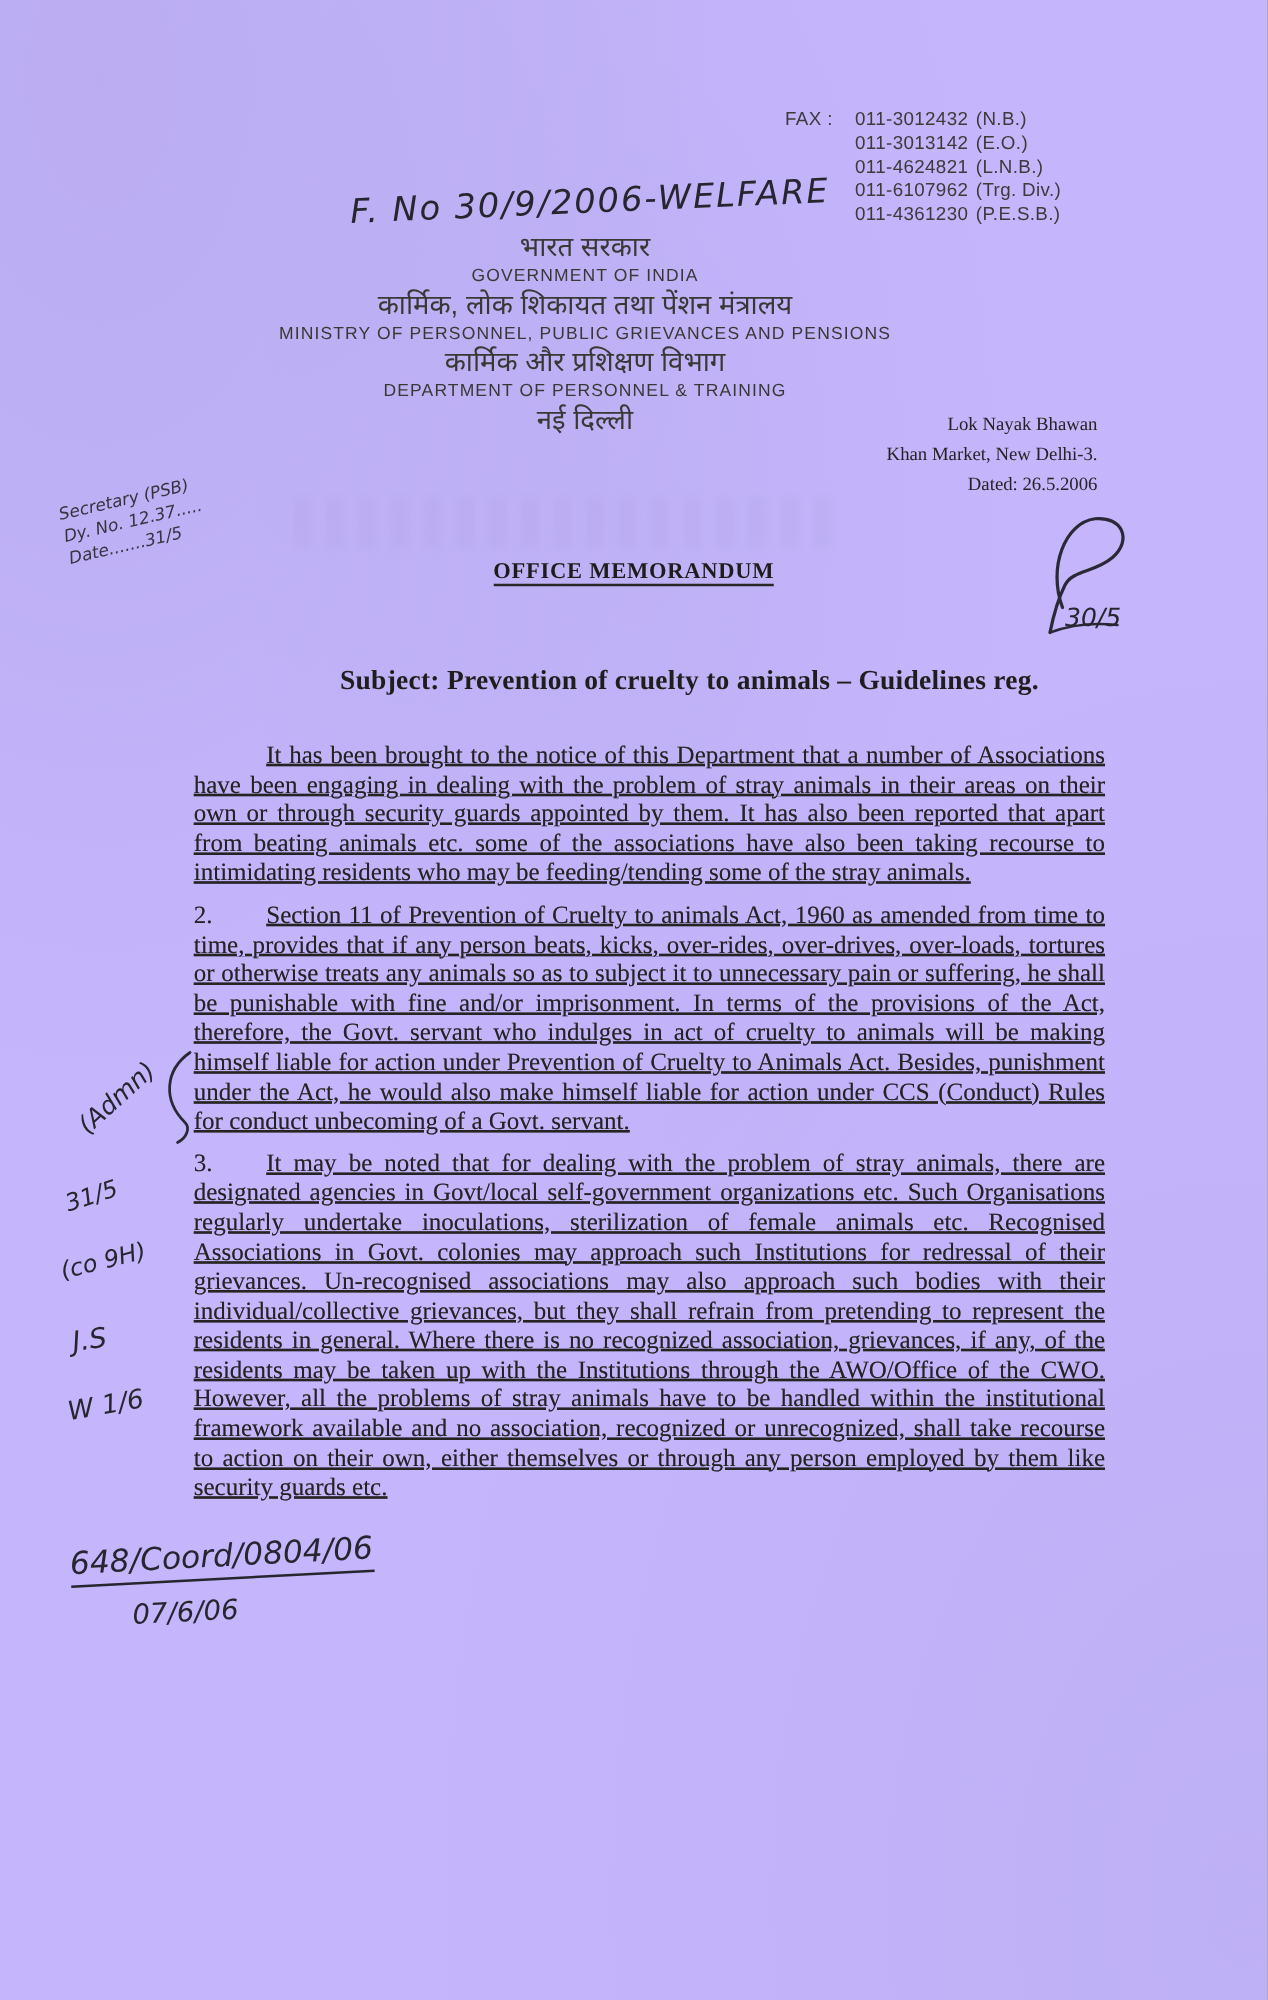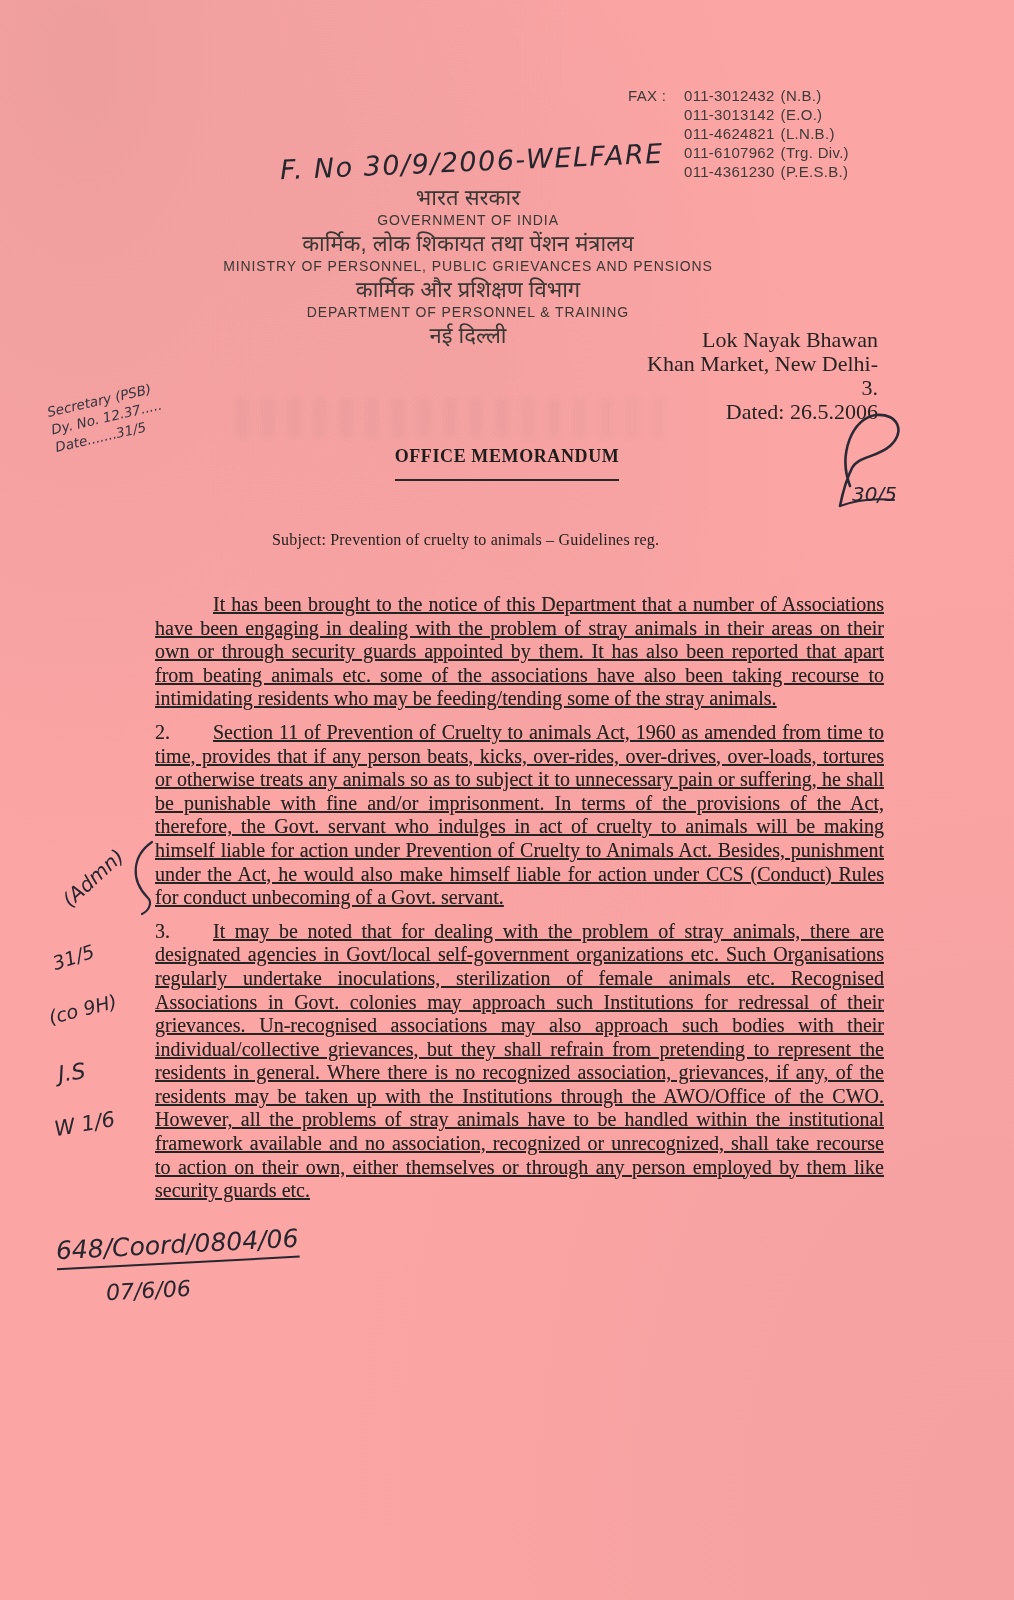--- a/index.html
+++ b/index.html
@@ -1,19 +1,19 @@
 <!DOCTYPE html>
 <html><head>
 <meta charset="utf-8">
 <style>
   * { margin:0; padding:0; box-sizing:border-box; }
   html,body { background:#9a9a9a; }
   .page {
     position:relative; width:1014px; height:1600px;
-    background:#fca5a5;
+    background:#c4b5fd;
     font-family:"Liberation Serif", serif;
     color:#2b2926;
     overflow:hidden;
     margin:0 auto;
   }
   .page::before{
     content:""; position:absolute; inset:0; pointer-events:none;
     background:
       radial-gradient(ellipse at 8% 4%, rgba(60,60,60,0.07), transparent 38%),
       radial-gradient(ellipse at 50% 26%, rgba(80,80,80,0.04), transparent 45%),
@@ -46,48 +46,48 @@
   .header {
     position:absolute; top:186px; left:40px; width:856px;
     text-align:center; color:#3a3834;
     font-family:"Liberation Sans", sans-serif;
   }
   .header .hindi { font-size:22px; line-height:23px; }
   .header .eng  { font-size:14px; line-height:23px; letter-spacing:0.9px; }
 
   .address {
     position:absolute; top:328px; left:640px; width:238px;
-    text-align:right; font-size:22px; line-height:24px; color:#262422;
+    text-align:right; font-size:15px; line-height:24px; color:#262422;
   }
 
   .stamp {
     position:absolute; top:390px; left:50px;
     transform:rotate(-13deg);
     font-size:13.5px; line-height:18px; color:#35353f;
   }
 
   .smudge {
     position:absolute; top:398px; left:235px; width:430px; height:40px;
     background:repeating-linear-gradient(90deg, rgba(90,90,90,0.12) 0 14px, transparent 14px 26px);
     filter:blur(3px); opacity:0.35; pointer-events:none;
   }
 
   .memo-title {
     position:absolute; top:446px; left:0; width:1014px;
     text-align:center; font-size:18px; font-weight:bold;
     letter-spacing:0.6px; color:#1f1d1b;
   }
-  .memo-title span { border-bottom:2px solid #2a2826; padding-bottom:13px; }
+  .memo-title span { border-bottom:2px solid #2a2826; padding-bottom:1px; }
 
   .signature-wrap { position:absolute; top:408px; left:828px; }
   .sig-num { position:absolute; top:74px; left:24px; font-size:20px; }
 
   .subject {
     position:absolute; top:531px; left:272px;
-    font-size:16px; font-weight:normal; color:#201e1c; letter-spacing:0.2px;
+    font-size:22px; font-weight:bold; color:#201e1c; letter-spacing:0.2px;
   }
 
   .body-text {
     position:absolute; top:593px; left:155px; width:729px;
     font-size:20px; line-height:23.6px; text-align:justify;
     color:#262422; text-shadow:0 0 0.4px rgba(40,38,36,0.45);text-decoration:underline;
   }
   .body-text p + p { margin-top:10px; }
   .p1 { text-indent:58px; }
   .para-num { display:inline-block; width:58px; }

